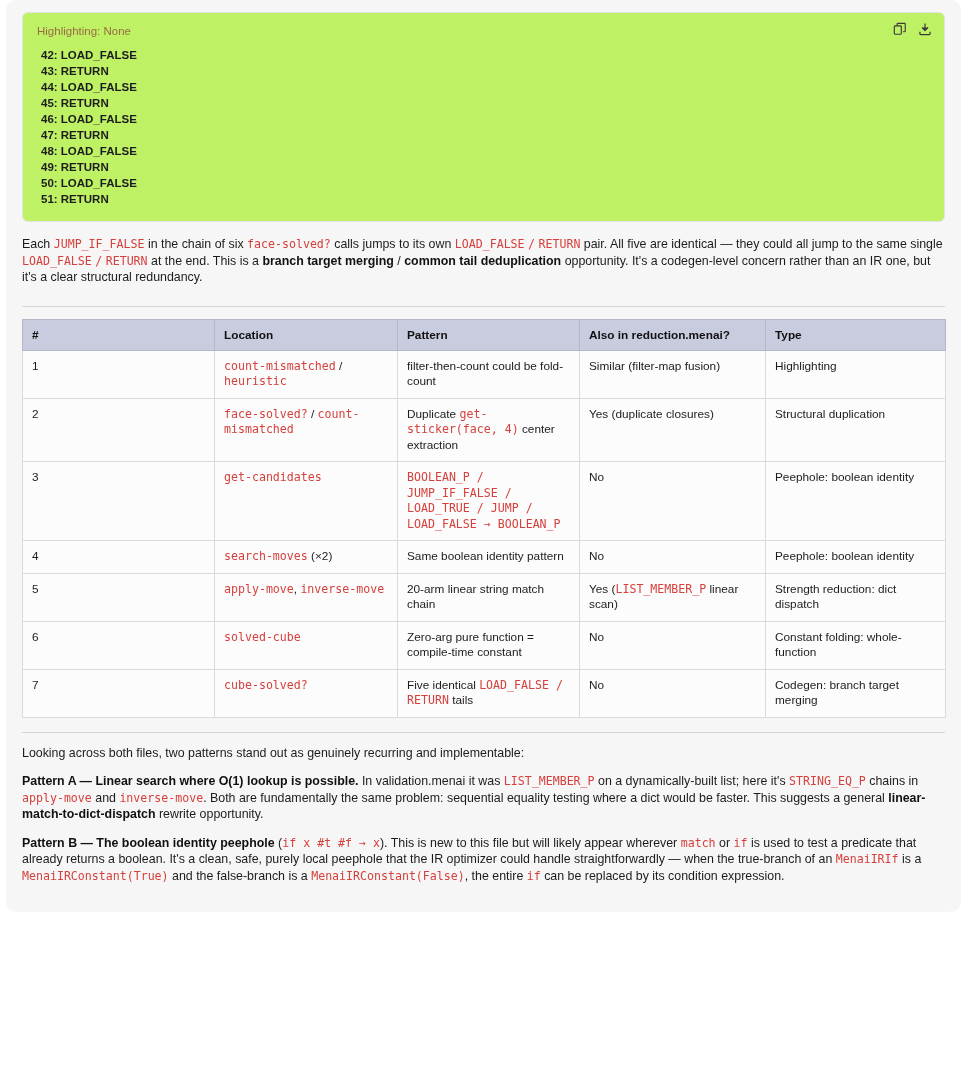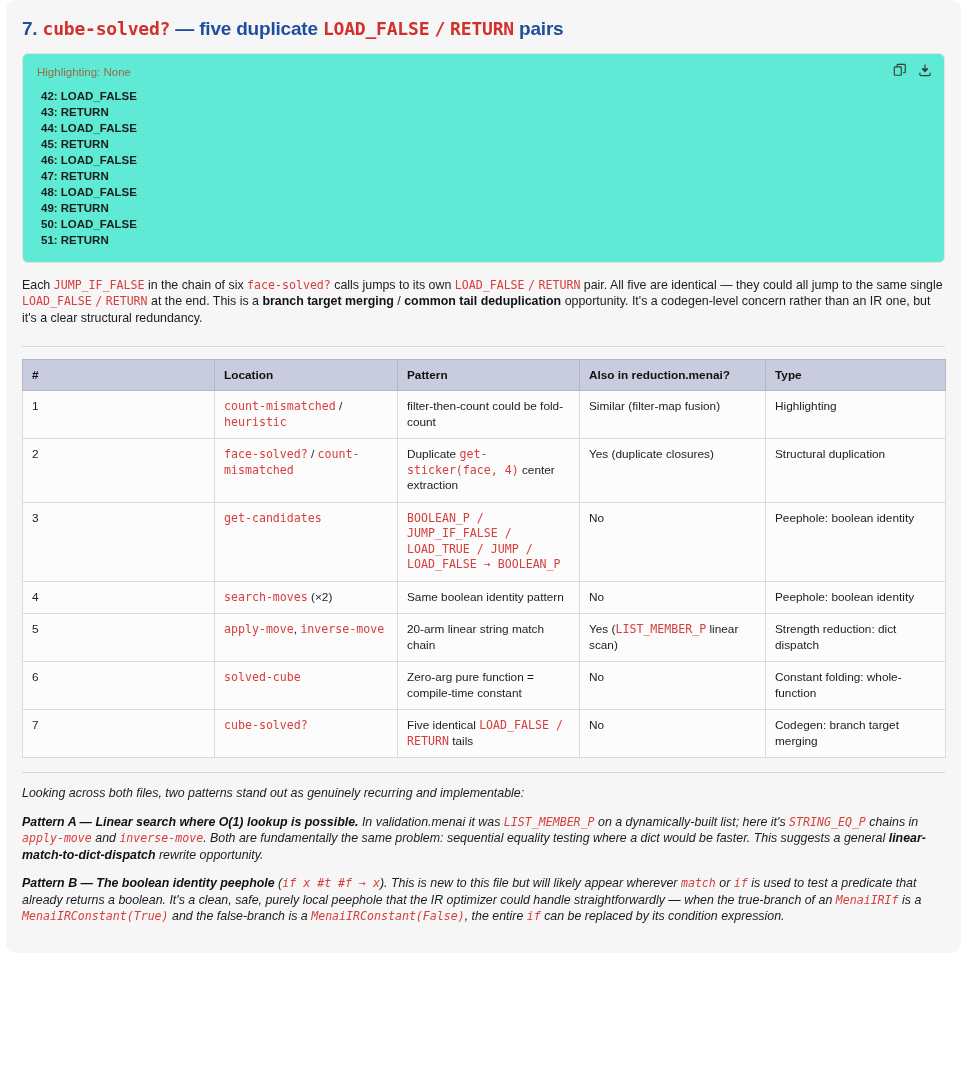--- a/index.html
+++ b/index.html
@@ -42,21 +42,21 @@
     font-family: "DejaVu Sans Mono", monospace;
     color: #d0312d;
     font-size: 18px;
     font-weight: bold;
   }
   h2.sec-title .plain { color: #1f4e9c; }
 
   
   .codeblock {
     position: relative;
-    background: #5eead4;
+    background: #bef264;
     border: 1px solid #e3e3e3;
     border-radius: 6px;
     padding: 10px 12px 14px 12px;
     margin: 0 0 14px 0;
   }
   .hl-label {
     font-size: 11.5px;
     color: #9a6b45;
     font-family: "Liberation Sans", sans-serif;
     margin: 2px 0 10px 2px;
@@ -136,37 +136,28 @@
     vertical-align: top;
     color: #1c1c1c;
     background: #fcfcfc;
   }
   .col1 { width: 192px; }
   .col2 { width: 183px; }
   .col3 { width: 182px; }
   .col4 { width: 186px; }
   .col5 { width: 180px; }
 
-  .pattern-block p { margin: 12px 0 10px 0; font-style: italic; }
+  .pattern-block p { margin: 12px 0 10px 0; }
 </style>
 </head>
 <body>
 
 <div class="page">
 <div class="inner">
 
-  <h2 class="sec-title">
-    <span class="num">7.</span>
-    <span class="mono-red">cube-solved?</span>
-    <span class="plain">— five duplicate</span>
-    <span class="mono-red">LOAD_FALSE</span>
-    <span class="mono-red">/</span>
-    <span class="mono-red">RETURN</span>
-    <span class="plain">pairs</span>
-  </h2>
 
   <div class="codeblock">
     <div class="hl-label">Highlighting: None</div>
     <div class="code-actions">
       <span title="copy">
         <svg width="14" height="14" viewBox="0 0 16 16" fill="none" stroke="#3a3a3a" stroke-width="1.3">
           <rect x="1.5" y="4.5" width="8" height="9.5" rx="1"></rect>
           <path d="M4.7 4.4V2.6a1 1 0 0 1 1-1h7.3a1 1 0 0 1 1 1v7.6a1 1 0 0 1-1 1h-1.6"></path>
         </svg>
       </span>

